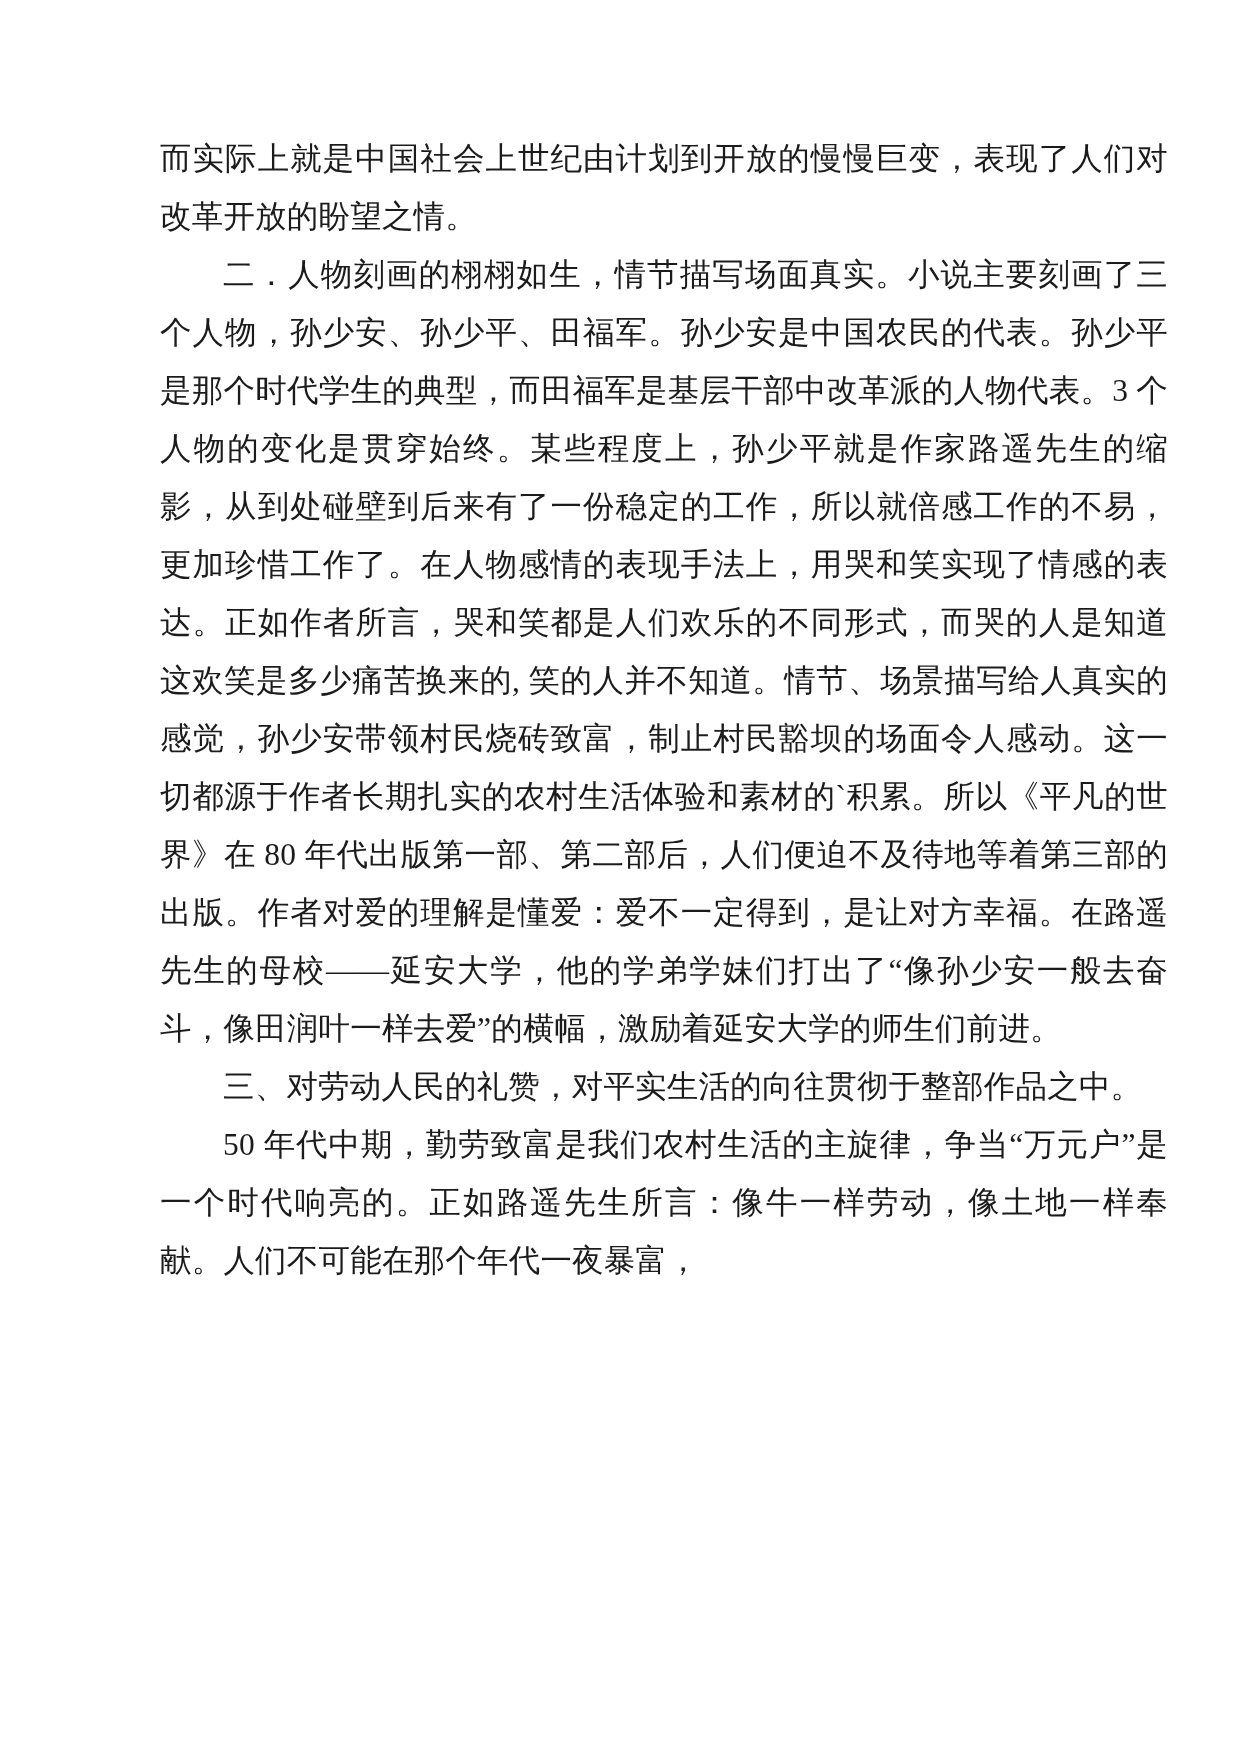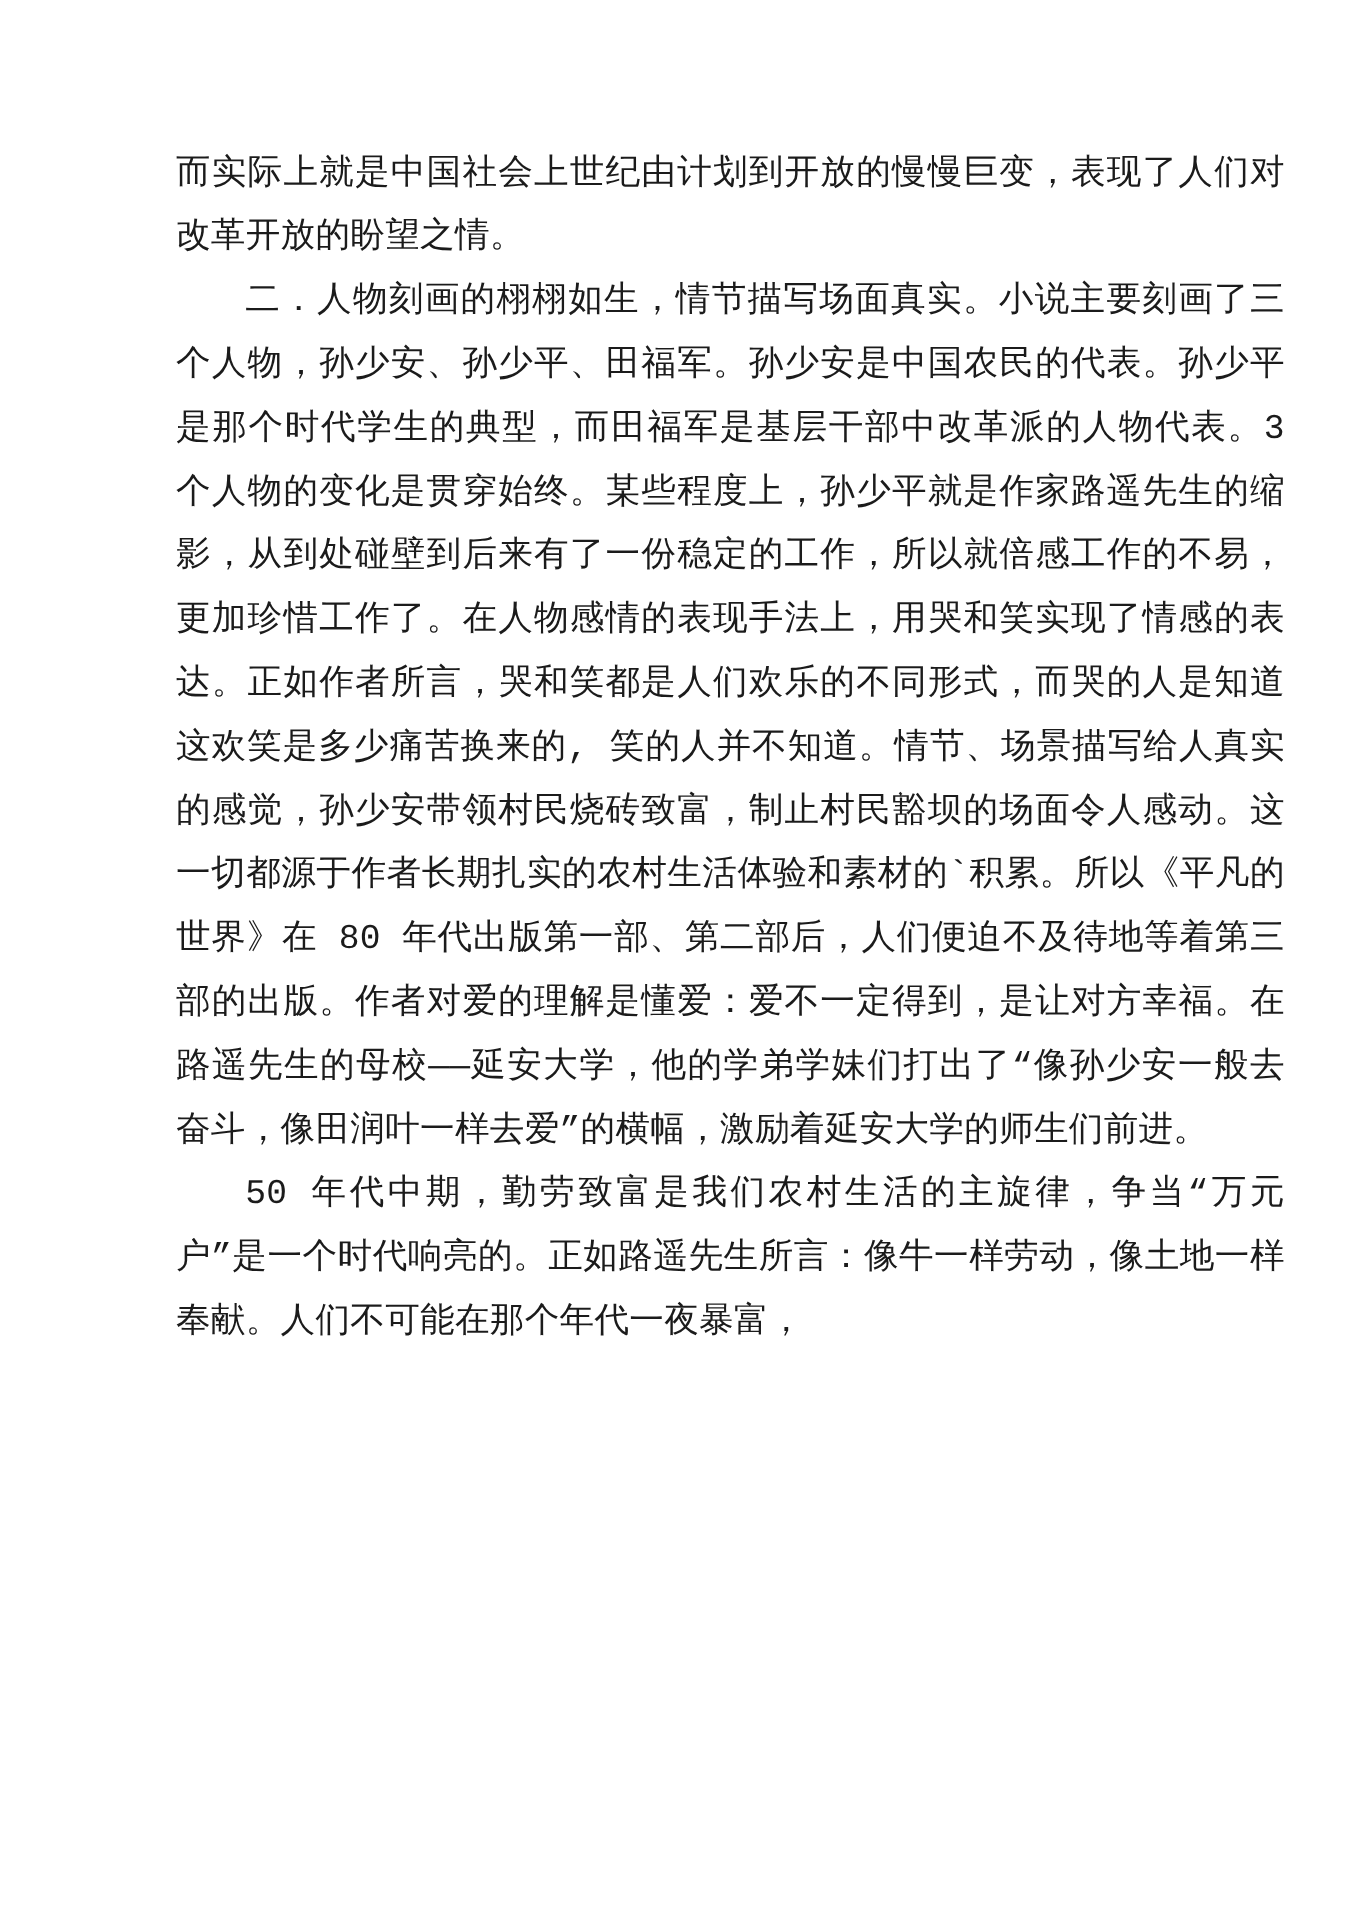--- a/index.html
+++ b/index.html
@@ -7,21 +7,21 @@
     padding: 0;
     background: #ffffff;
   }
   .page {
     width: 1232px;
     height: 1754px;
     background: #ffffff;
     position: relative;
     box-sizing: border-box;
     padding: 130px 64px 60px 160px;
-    font-family: Liberation Mono, monospace;
+    font-family: Liberation Serif, serif;
   }
   .doc-body {
     font-size: 31.5px;
     line-height: 58px;
     color: #1b1b1b;
     text-align: justify;
     text-justify: inter-ideograph;
     letter-spacing: 0.2px;
   }
   .para {
@@ -32,15 +32,16 @@
     text-indent: 2em;
   }
 </style>
 </head>
 <body>
 
 <div class="page">
   <div class="doc-body">
     <p class="para">而实际上就是中国社会上世纪由计划到开放的慢慢巨变，表现了人们对改革开放的盼望之情。</p>
     <p class="para indent">二．人物刻画的栩栩如生，情节描写场面真实。小说主要刻画了三个人物，孙少安、孙少平、田福军。孙少安是中国农民的代表。孙少平是那个时代学生的典型，而田福军是基层干部中改革派的人物代表。3 个人物的变化是贯穿始终。某些程度上，孙少平就是作家路遥先生的缩影，从到处碰壁到后来有了一份稳定的工作，所以就倍感工作的不易，更加珍惜工作了。在人物感情的表现手法上，用哭和笑实现了情感的表达。正如作者所言，哭和笑都是人们欢乐的不同形式，而哭的人是知道这欢笑是多少痛苦换来的, 笑的人并不知道。情节、场景描写给人真实的感觉，孙少安带领村民烧砖致富，制止村民豁坝的场面令人感动。这一切都源于作者长期扎实的农村生活体验和素材的`积累。所以《平凡的世界》在 80 年代出版第一部、第二部后，人们便迫不及待地等着第三部的出版。作者对爱的理解是懂爱：爱不一定得到，是让对方幸福。在路遥先生的母校——延安大学，他的学弟学妹们打出了“像孙少安一般去奋斗，像田润叶一样去爱”的横幅，激励着延安大学的师生们前进。</p>
+    <p class="para indent">三、对劳动人民的礼赞，对平实生活的向往贯彻于整部作品之中。</p>
     <p class="para indent">50 年代中期，勤劳致富是我们农村生活的主旋律，争当“万元户”是一个时代响亮的。正如路遥先生所言：像牛一样劳动，像土地一样奉献。人们不可能在那个年代一夜暴富，</p>
   </div>
 </div>
 
 </body></html>

